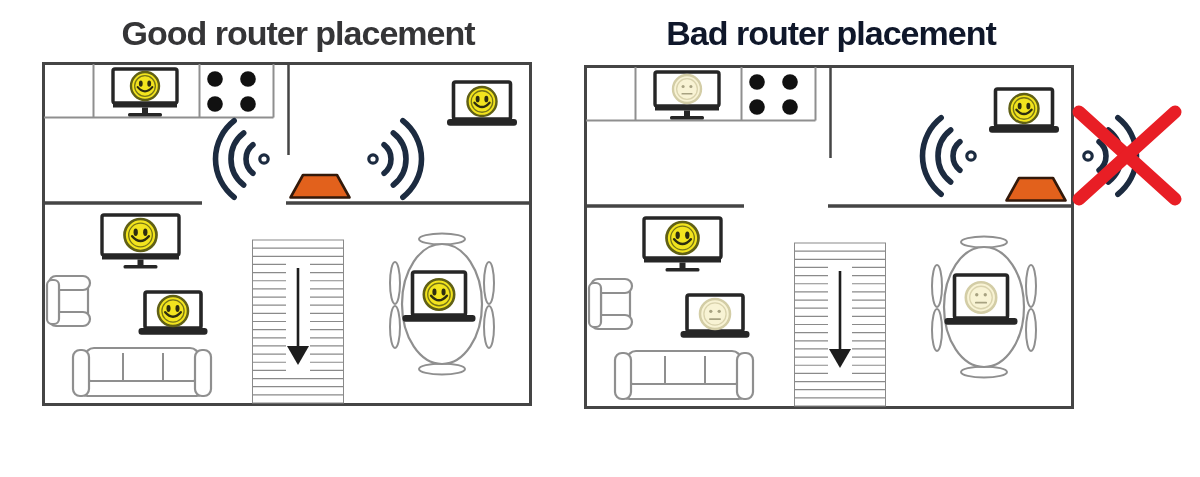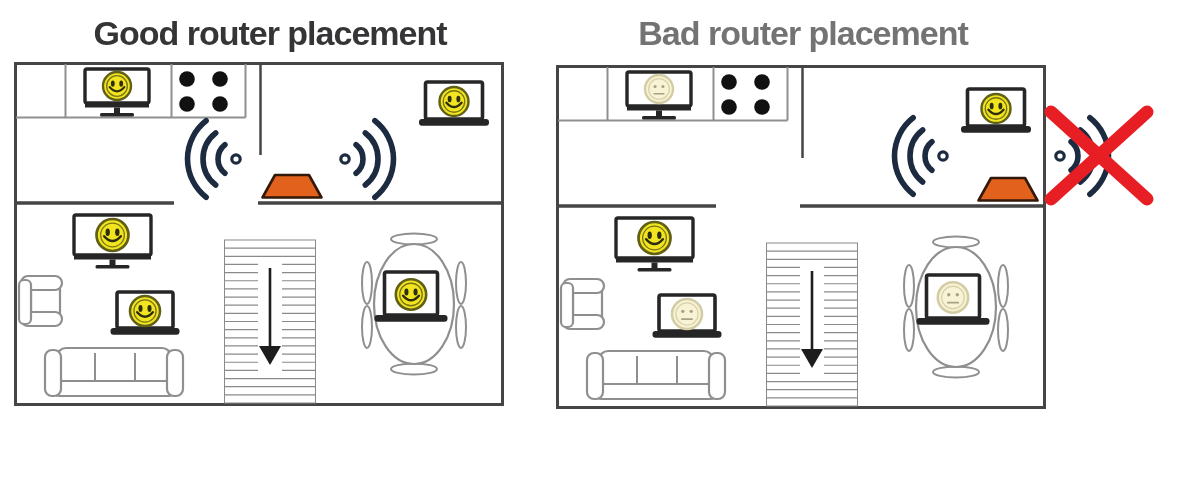--- a/index.html
+++ b/index.html
@@ -1,21 +1,21 @@
 <!DOCTYPE html>
 <html><head>
 <meta charset="utf-8">
 <style>
   html,body{margin:0;padding:0;}
   body{
     width:1200px;height:477px;position:relative;overflow:hidden;
     background:#ffffff;
     font-family:"Liberation Sans", sans-serif;
   }
-  .stage{position:absolute;inset:0;}
+  .stage{position:absolute;inset:0;margin-left:28px;}
   .panel{position:absolute;top:0;width:600px;height:420px;}
   #panel-good{left:14px;}
   #panel-bad{left:556px;}
   .title{
     margin:0;position:absolute;top:13px;left:0;
     font-size:34px;font-weight:bold;letter-spacing:-1px;
     color:#353537;text-align:center;white-space:nowrap;line-height:40px;
   }
   #panel-good .title{width:512px;}
   #panel-bad .title{width:494px;}
@@ -173,21 +173,21 @@
         </g>
         <g>
           <circle cx="331" cy="97" r="4.2" fill="#fff" stroke="#1c2b40" stroke-width="3.2"></circle>
           <path d="M 342.08190655586185 82.815806435079 A 18 18 0 0 1 342.08190655586185 111.184193564921" fill="none" stroke="#1c2b40" stroke-width="5.6" stroke-linecap="round"></path>
           <path d="M 351.3168286857467 70.99564513097818 A 33 33 0 0 1 351.3168286857467 123.00435486902182" fill="none" stroke="#1c2b40" stroke-width="5.6" stroke-linecap="round"></path>
           <path d="M 360.85958155329445 58.78147845007398 A 48.5 48.5 0 0 1 360.85958155329445 135.218521549926" fill="none" stroke="#1c2b40" stroke-width="5.6" stroke-linecap="round"></path>
         </g>
       </svg>
   </figure>
   <figure class="panel" id="panel-bad" style="margin:0">
-    <h2 class="title" style="color: #737373;">Bad router placement</h2>
+    <h2 class="title" style="color: #0f172a;">Bad router placement</h2>
     <svg id="svg-bad" width="600" height="350" viewBox="0 0 600 350">
         <g>
           <rect x="1.5" y="1.5" width="487" height="341" fill="#fff" stroke="#454545" stroke-width="3"></rect>
         </g>
         <g>
           <line x1="2" y1="55.5" x2="231.5" y2="55.5" stroke="#8f8f8f" stroke-width="2"></line>
           <line x1="51.5" y1="2" x2="51.5" y2="55.5" stroke="#8f8f8f" stroke-width="2"></line>
           <line x1="157.5" y1="2" x2="157.5" y2="55.5" stroke="#8f8f8f" stroke-width="2"></line>
           <line x1="231.5" y1="2" x2="231.5" y2="55.5" stroke="#8f8f8f" stroke-width="2"></line>
         </g>

